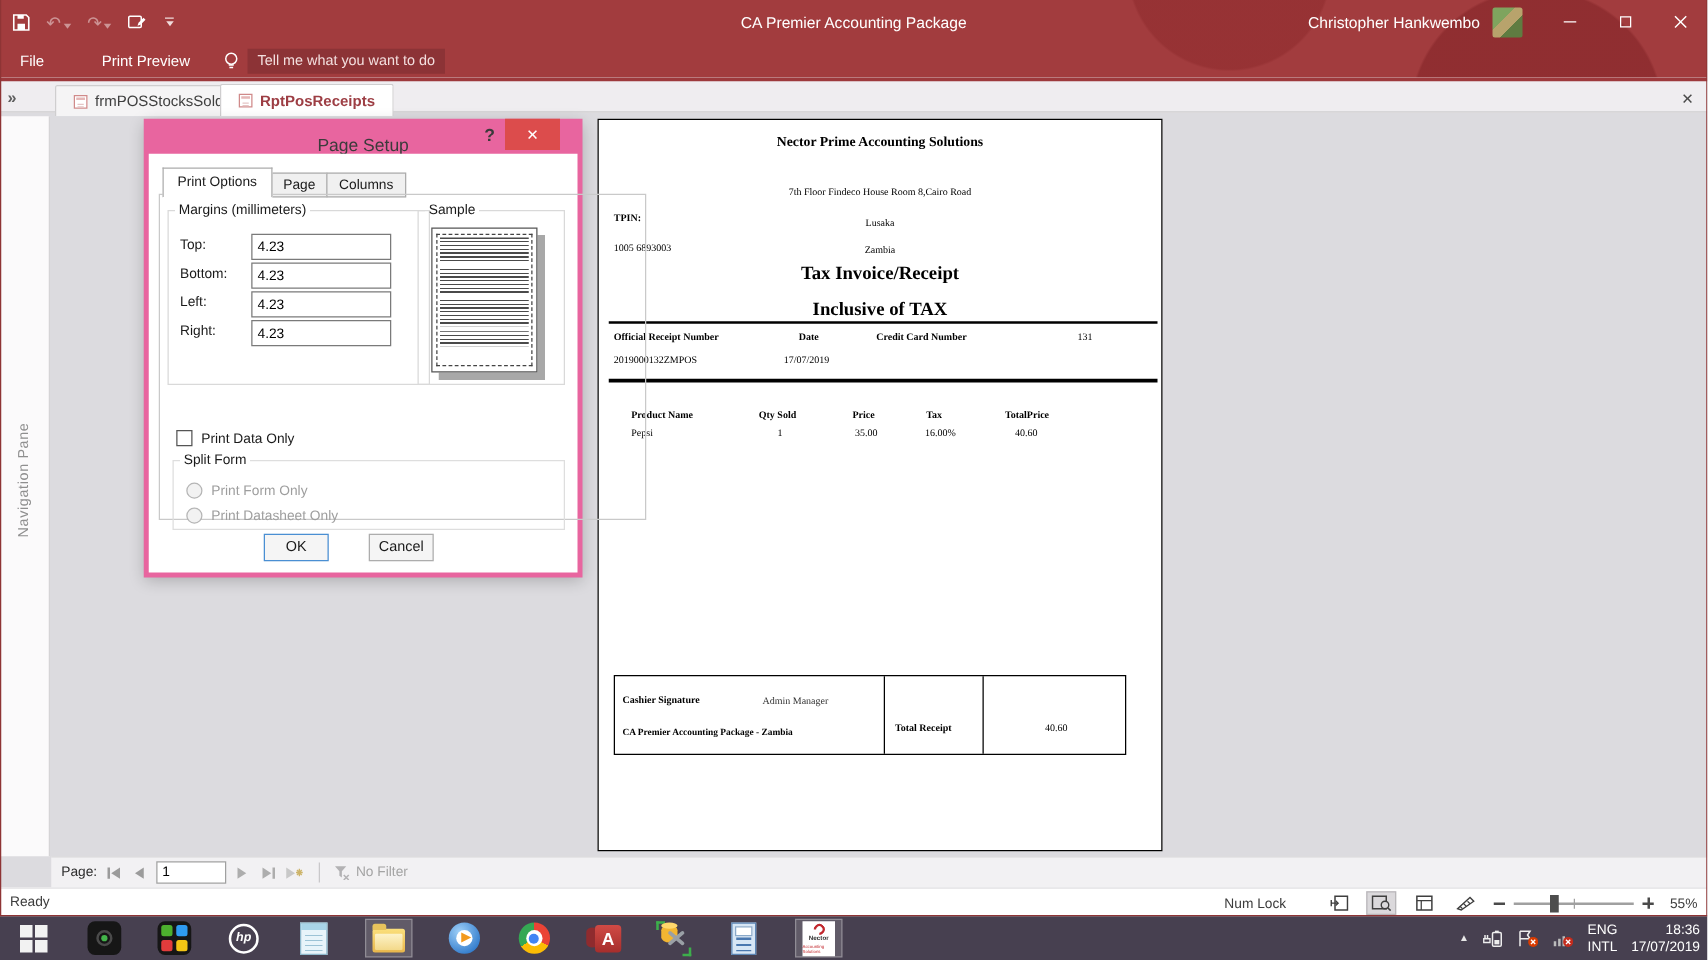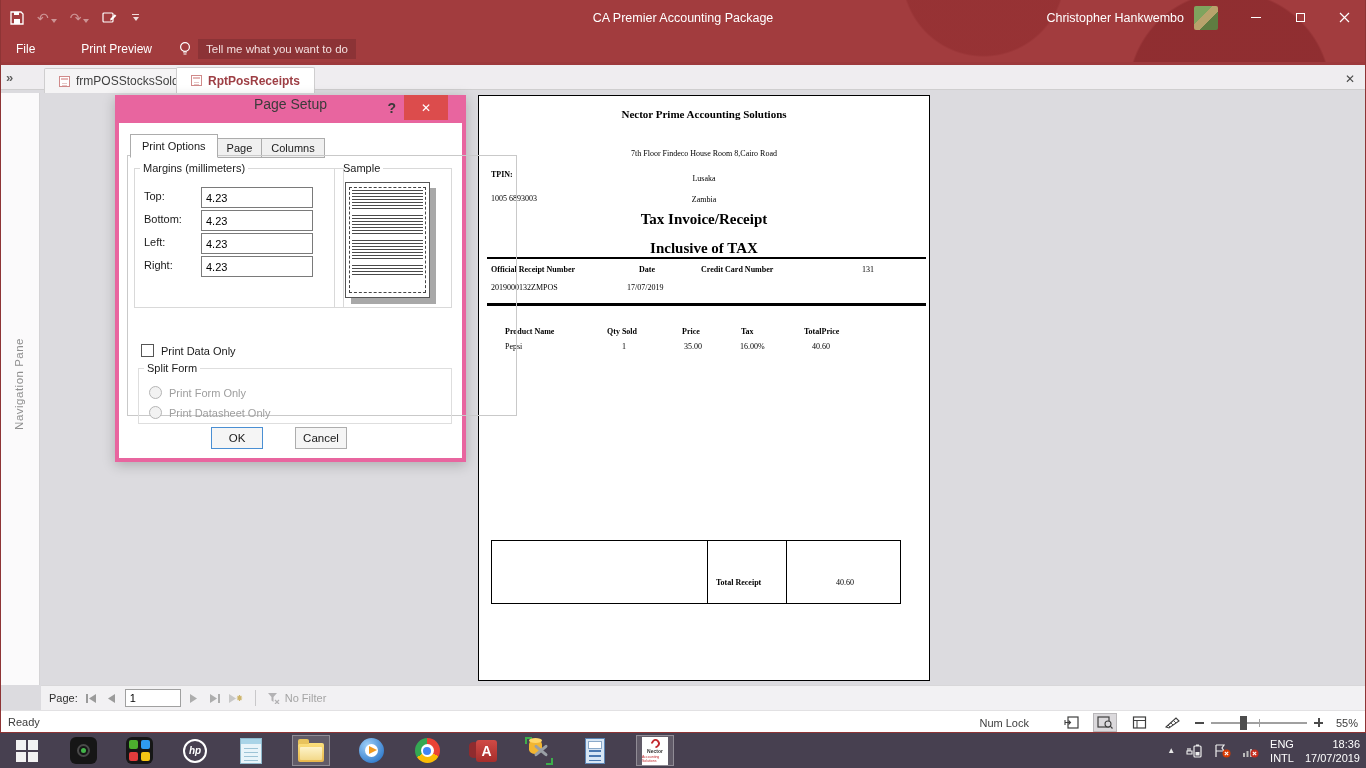--- a/index.html
+++ b/index.html
@@ -49,21 +49,21 @@
 .page{position:absolute;left:478px;top:95px;width:452px;height:586px;background:#fff;border:1px solid #000}
 .page span{position:absolute;white-space:nowrap}
 .rs{font-family:"Liberation Serif",serif}
 .r8{font-size:8px}
 .r8b{font-size:8px;font-weight:bold}
 .rc{left:0;right:0;text-align:center}
 .hline{position:absolute;background:#000}
 
 
 .dlg{position:absolute;left:115px;top:95px;width:351px;height:367px;background:#e8659f;box-shadow:0 3px 12px rgba(0,0,0,.22)}
-.dlg-title{position:absolute;left:0;right:0;top:1px;height:16px;display:flex;align-items:center;justify-content:center;color:#3b3b3b;font-size:14px}
+.dlg-title{position:absolute;left:0;right:0;top:13px;height:16px;display:flex;align-items:center;justify-content:center;color:#3b3b3b;font-size:14px}
 .dlg-help{position:absolute;right:70px;top:5px;color:#3a3a3a;font-size:14px;font-weight:bold}
 .dlg-close{position:absolute;right:18px;top:0;width:44px;height:25px;background:#dc4c4c;color:#fff;display:flex;align-items:center;justify-content:center;font-size:12px}
 .dlg-body{position:absolute;left:4px;right:4px;top:28px;bottom:4px;background:#fff}
 .dtabs{position:absolute;left:11px;top:11px;display:flex;align-items:flex-end}
 .dtab{background:#f0f0f0;border:1px solid #acacac;font-size:11px;color:#1a1a1a;padding:3px 9px;margin-right:-1px}
 .dtab.active{background:#fff;border-bottom-color:#fff;padding:5px 11px;position:relative;z-index:2}
 .dcontent{position:absolute;left:8px;top:32px;width:390px;height:261px;border:1px solid #c9c9c9}
 fieldset{border:1px solid #d9d9d9;position:absolute}
 legend{font-size:11px;color:#1a1a1a;padding:0 3px;margin-left:5px}
 .f-margins{left:6px;top:6px;width:210px;height:146px}
@@ -255,20 +255,25 @@
       <span class="r8b" style="left:128px;top:231px">Qty Sold</span>
       <span class="r8b" style="left:203px;top:231px">Price</span>
       <span class="r8b" style="left:262px;top:231px">Tax</span>
       <span class="r8b" style="left:325px;top:231px">TotalPrice</span>
       <span class="r8" style="left:26px;top:246px">Pepsi</span>
       <span class="r8" style="left:143px;top:246px">1</span>
       <span class="r8" style="left:205px;top:246px">35.00</span>
       <span class="r8" style="left:261px;top:246px">16.00%</span>
       <span class="r8" style="left:333px;top:246px">40.60</span>
       <div style="position:absolute;left:12px;top:444px;width:410px;height:64px;border:1px solid #000">
+        <div style="position:absolute;left:0;top:0;width:215px;height:100%">
+          <span class="r8b" style="left:6px;top:14px">Cashier Signature</span>
+          <span class="r8" style="left:118px;top:15px;color:#333">Admin Manager</span>
+          <span style="left:6px;top:40px;font-size:7.5px;font-weight:bold">CA Premier Accounting Package - Zambia</span>
+        </div>
         <div style="position:absolute;left:215px;top:0;width:80px;height:100%;border-left:1px solid #000;border-right:1px solid #000">
           <span class="r8b" style="left:8px;top:37px">Total Receipt</span>
         </div>
         <div style="position:absolute;left:296px;top:0;width:114px;height:100%">
           <span class="r8" style="left:48px;top:37px">40.60</span>
         </div>
       </div>
     </div>
   </div>
 

